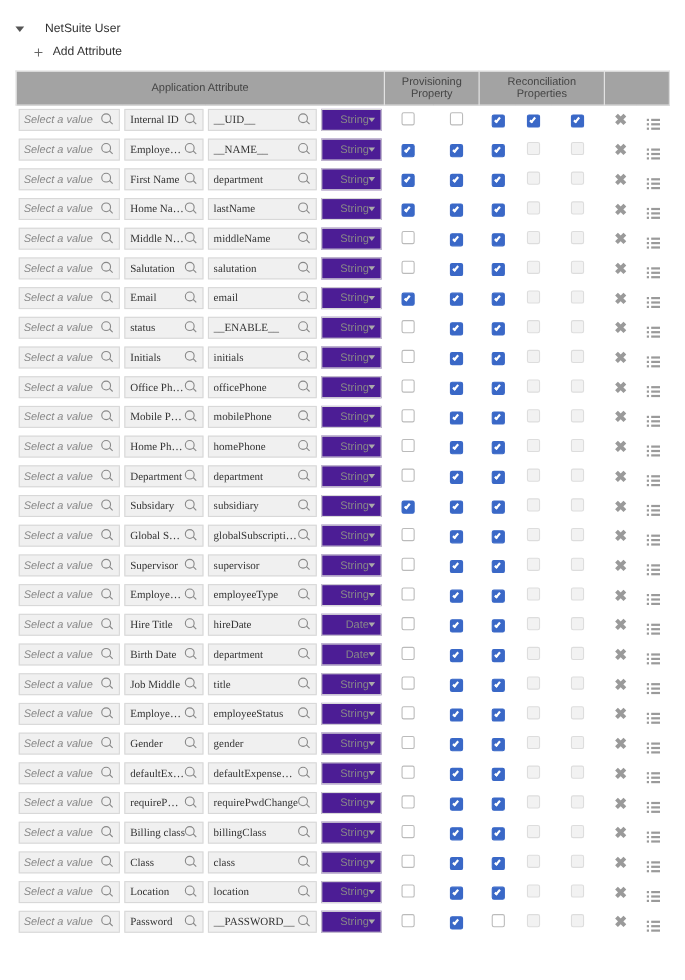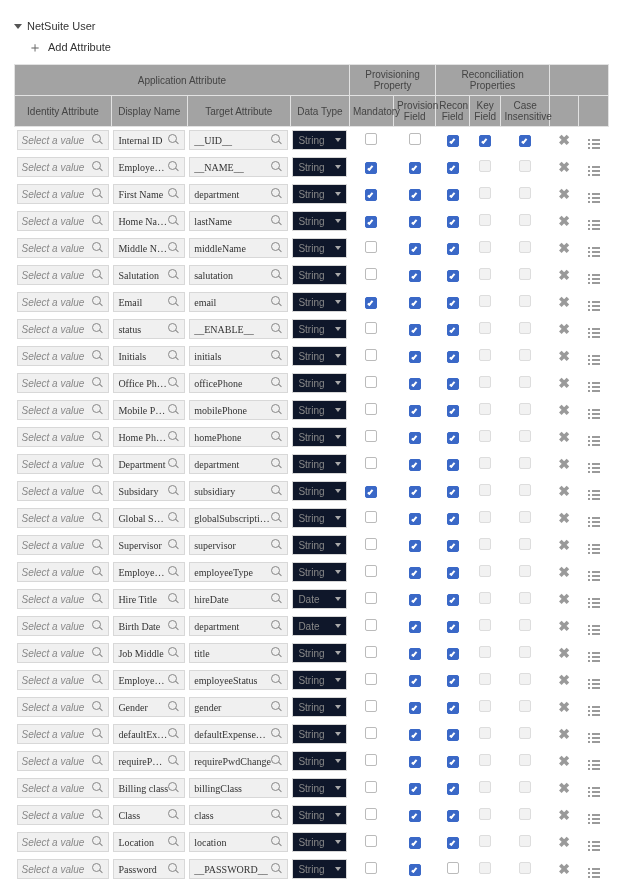--- a/index.html
+++ b/index.html
@@ -8,21 +8,21 @@
     padding: 20px 14px;
     font-family: Arial, Helvetica, sans-serif;
     font-size: 11px;
     color: #333;
     background: #fff;
     width: 623px;
   }
   .section-header {
     display: flex;
     align-items: center;
-    gap: 5px;
+    gap: 19px;
     margin-bottom: 8px;
     font-size: 11px;
     color: #333;
   }
   .tri {
     width:0;height:0;
     border-left:4px solid transparent;
     border-right:4px solid transparent;
     border-top:5px solid #555;
     transform: rotate(0deg);
@@ -96,22 +96,22 @@
     content:"";
     position:absolute;
     width:4px;height:1px;
     background:#888;
     transform:rotate(45deg);
     left:7px;top:8px;
   }
   .sel {
     display:flex;
     align-items:center;
-    justify-content:space-between;
-    background:#0f172a;
+    justify-content:flex-end;
+    background:#4c1d95;
     border:1px solid #d8d8d8;
     height:20px;
     padding:0 5px;
     color:#888;
     font-size:10px;
   }
   .sel .caret{
     width:0;height:0;
     border-left:3px solid transparent;
     border-right:3px solid transparent;
@@ -194,33 +194,20 @@
     <col class="c-del">
       <col class="c-menu">
   </colgroup>
   <thead>
     <tr>
       <th colspan="4" class="left">Application Attribute</th>
       <th colspan="2">Provisioning Property</th>
       <th colspan="3">Reconciliation Properties</th>
       <th colspan="2"></th>
     </tr>
-    <tr>
-      <th>Identity Attribute</th>
-      <th>Display Name</th>
-      <th>Target Attribute</th>
-      <th>Data Type</th>
-      <th>Mandatory</th>
-      <th>Provision Field</th>
-      <th>Recon Field</th>
-      <th>Key Field</th>
-      <th>Case Insensitive</th>
-      <th></th>
-      <th></th>
-    </tr>
   </thead>
   <tbody id="tbody">
       <tr>
         <td>
           <div class="lookup">
             <span class="txt">Select a value</span>
             <span class="mag"></span>
           </div>
         </td>
         <td>

